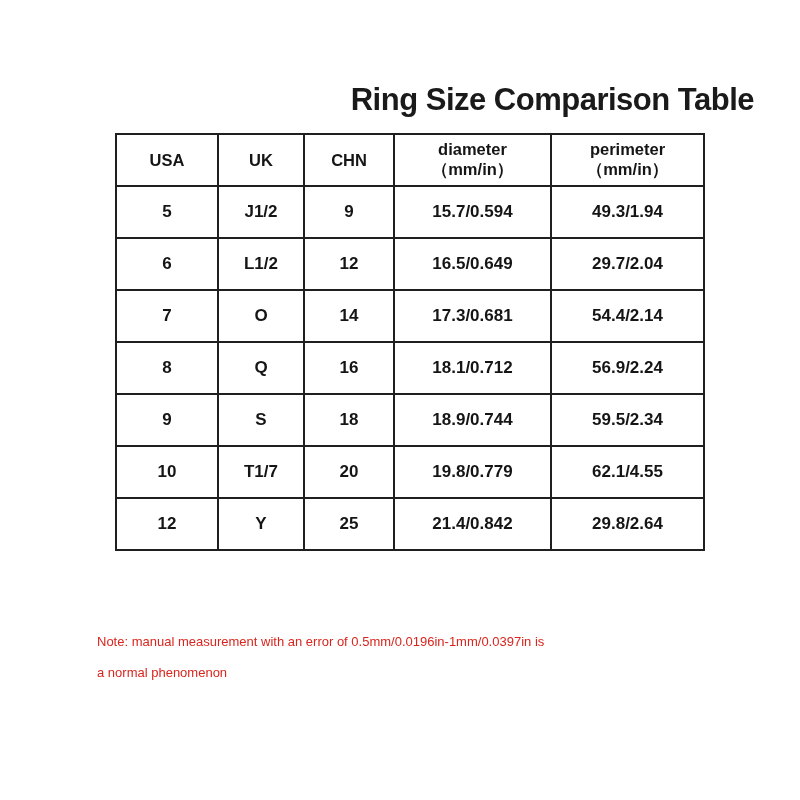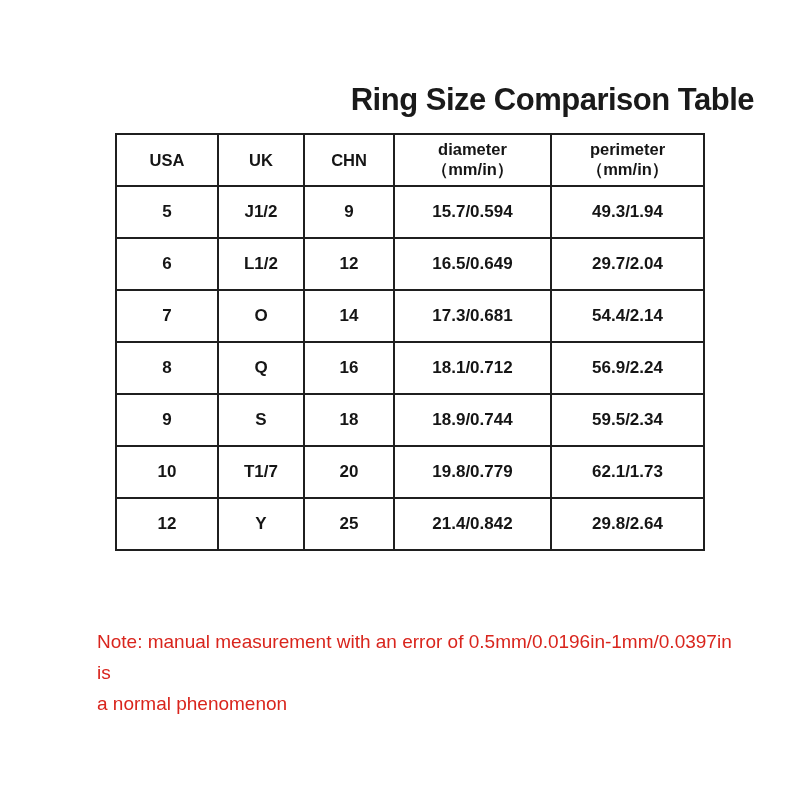--- a/index.html
+++ b/index.html
@@ -38,21 +38,21 @@
   }
   .ring-table th{font-size:16.5px;}
   .col-usa{width:102px;}
   .col-uk{width:86px;}
   .col-chn{width:90px;}
   .col-diameter{width:157px;}
   .col-perimeter{width:153px;}
   .note{
     position:absolute;left:97px;top:626px;width:640px;
     margin:0;
-    font-size:19px;line-height:31px;
+    font-size:13px;line-height:31px;
     color:var(--note-color);
   }
   .note span{display:block;}
 </style>
 </head>
 <body>
 
 <h1 class="page-title">Ring Size Comparison Table</h1>
 
 <table class="ring-table">
@@ -106,21 +106,21 @@
         <td>S</td>
         <td>18</td>
         <td>18.9/0.744</td>
         <td>59.5/2.34</td>
       </tr>
       <tr>
         <td>10</td>
         <td>T1/7</td>
         <td>20</td>
         <td>19.8/0.779</td>
-        <td>62.1/1.73</td>
+        <td>62.1/4.55</td>
       </tr>
       <tr>
         <td>12</td>
         <td>Y</td>
         <td>25</td>
         <td>21.4/0.842</td>
         <td>29.8/2.64</td>
       </tr>
     </tbody>
 </table>

